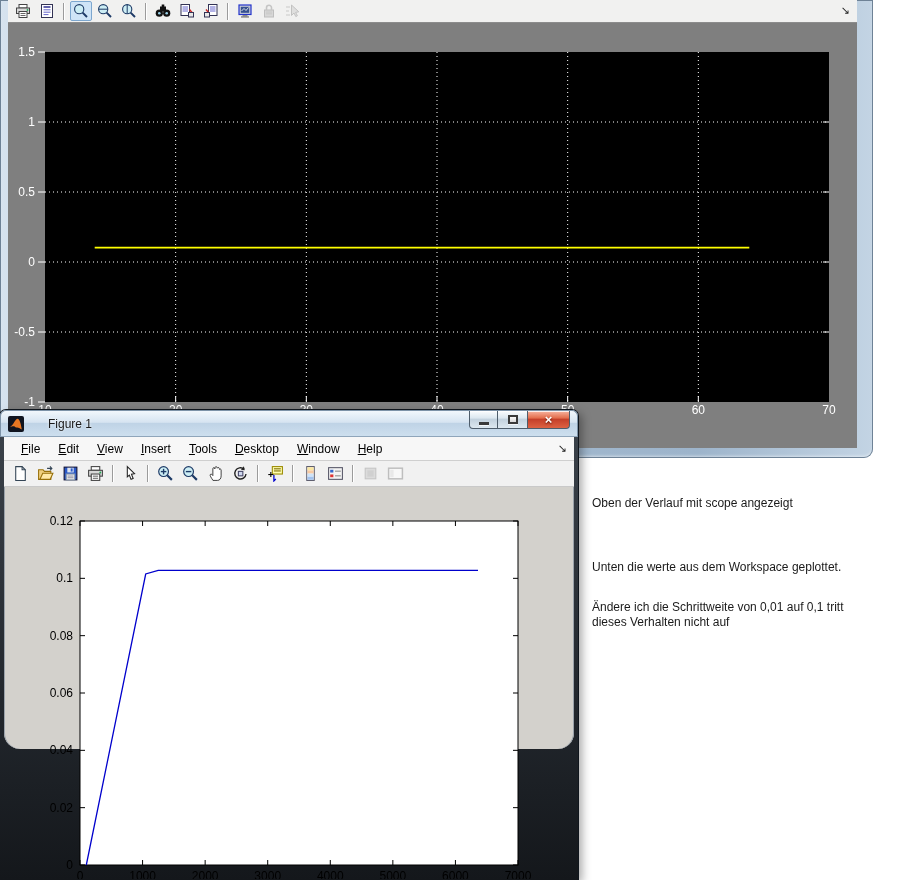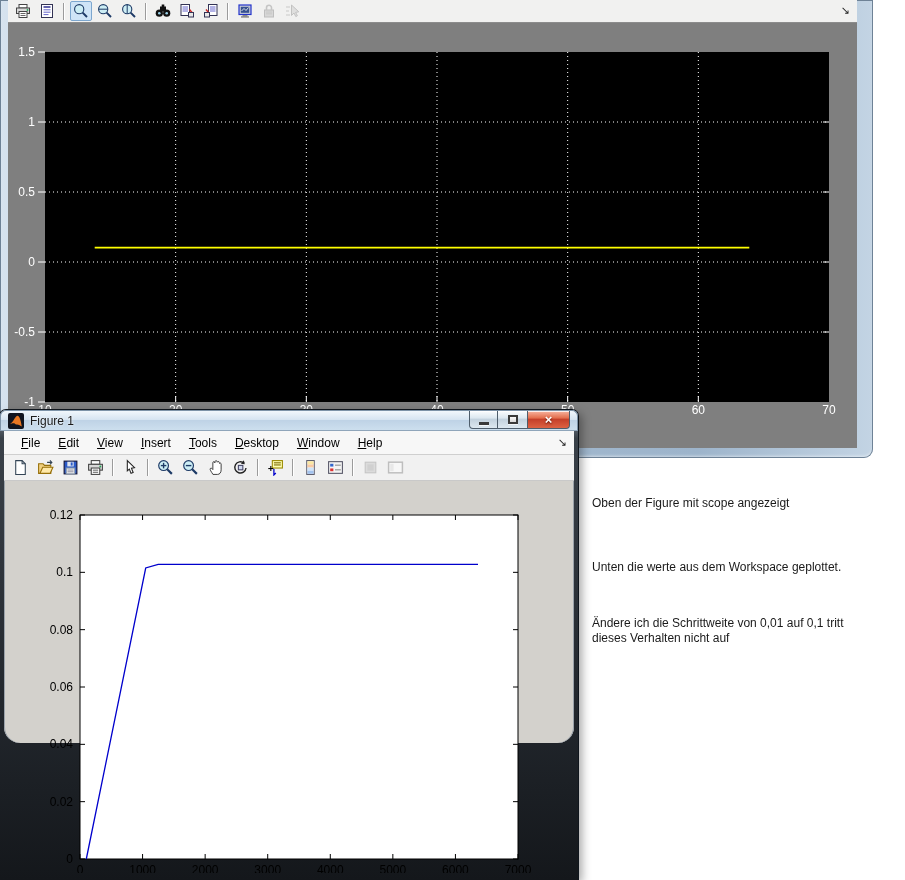--- a/index.html
+++ b/index.html
@@ -10,21 +10,21 @@
   }
 
   
   .ann {
     position:absolute; left:592px; width:310px;
     font-size:12px; line-height:15px; color:#1a1a1a;
     white-space:pre-line;
   }
   .ann1 { top:496px; }
   .ann2 { top:560px; }
-  .ann3 { top:616px; }
+  .ann3 { top:600px; }
 
   
   .scope-window {
     position:absolute; left:0; top:0; width:873px; height:458px; z-index:1;
     background:linear-gradient(90deg,#d7e3ef,#a8bed3 20%,#9db4cb 80%,#c3d4e4);
     border-radius:0 0 9px 9px;
     box-shadow:inset 0 0 0 1px #6e8296, inset 0 -2px 3px rgba(255,255,255,.5);
     padding:0 16px 10px 8px;
   }
   .scope-inner { width:849px; height:448px; background:#7f7f7f; display:flex; flex-direction:column; }
@@ -52,26 +52,26 @@
 
   
   .figure-window {
     position:absolute; left:0; top:410px; width:578px; height:470px; z-index:3;
     border-radius:6px 6px 0 0;
     background:linear-gradient(180deg,#8a97a5,#3a4149 6%,#23282e 60%,#14171b);
     box-shadow:0 0 0 1px #10161d, 4px 3px 10px rgba(0,0,0,.35);
     padding:0 4px;
   }
   .fig-titlebar {
-    height:21px; margin:0 -4px; padding:0 7px; position:relative;
+    height:27px; margin:0 -4px; padding:0 7px; position:relative;
     border-radius:6px 6px 0 0;
     background:linear-gradient(180deg,#f1f7fc,#d6e4f1 45%,#bfd3e6 50%,#cuddfee 80%,#cddfee);
     background:linear-gradient(180deg,#f1f7fc,#d6e4f1 45%,#bfd3e6 50%,#cddfee);
     border:1px solid #7d93a8; border-bottom-color:#8fa5ba;
-    display:flex; align-items:center; gap:6px;
+    display:flex; align-items:center; gap:24px;
   }
   .fig-icon svg { width:16px; height:16px; display:block; }
   .fig-title { font-size:12px; color:#1a1a1a; text-shadow:0 0 3px #fff; }
 
   .winbtns { position:absolute; top:0; right:7px; display:flex; }
   .wbtn {
     height:18px; border:1px solid #4e5d6b; border-top:none;
     display:flex; align-items:center; justify-content:center;
     background:linear-gradient(180deg,#fbfdfe,#dde8f0 40%,#c3d2de 50%,#dde8f0);
     box-shadow:inset 0 1px 0 rgba(255,255,255,.8);
@@ -104,21 +104,21 @@
   }
   .fig-toolbar .tbtn { width:23px; height:22px; }
   .fig-toolbar .tbtn svg { width:17px; height:17px; }
   .fig-client { flex:1; position:relative; }
 </style>
 </head>
 <body>
 
 <div class="page">
 
-  <div class="ann ann1">Oben der Figure mit scope angezeigt</div>
+  <div class="ann ann1">Oben der Verlauf mit scope angezeigt</div>
   <div class="ann ann2">Unten die werte aus dem Workspace geplottet.</div>
   <div class="ann ann3">Ändere ich die Schrittweite von 0,01 auf 0,1 tritt
 dieses Verhalten nicht auf</div>
 
   <div class="scope-window">
     <div class="scope-inner">
       <div class="scope-toolbar">
         <div class="scope-tools" id="scope-tools">
             <span class="tbtn">
               <svg viewBox="0 0 16 16">

